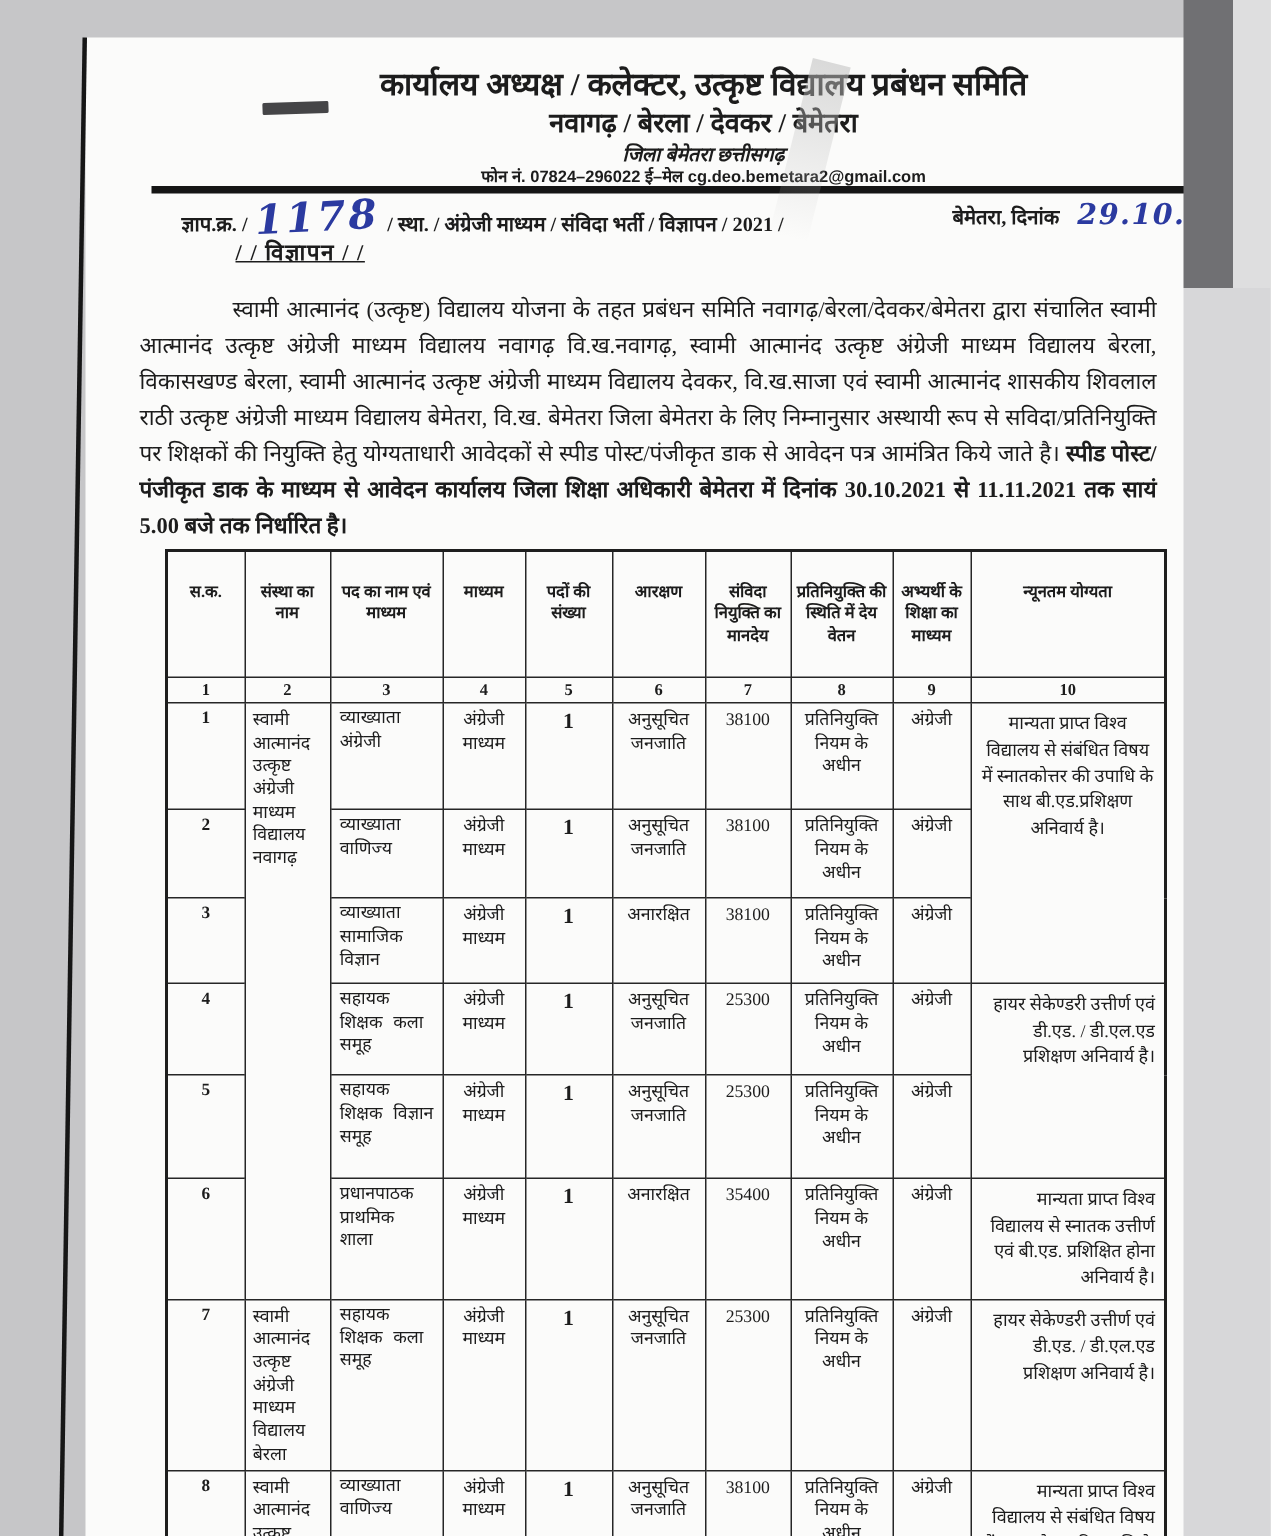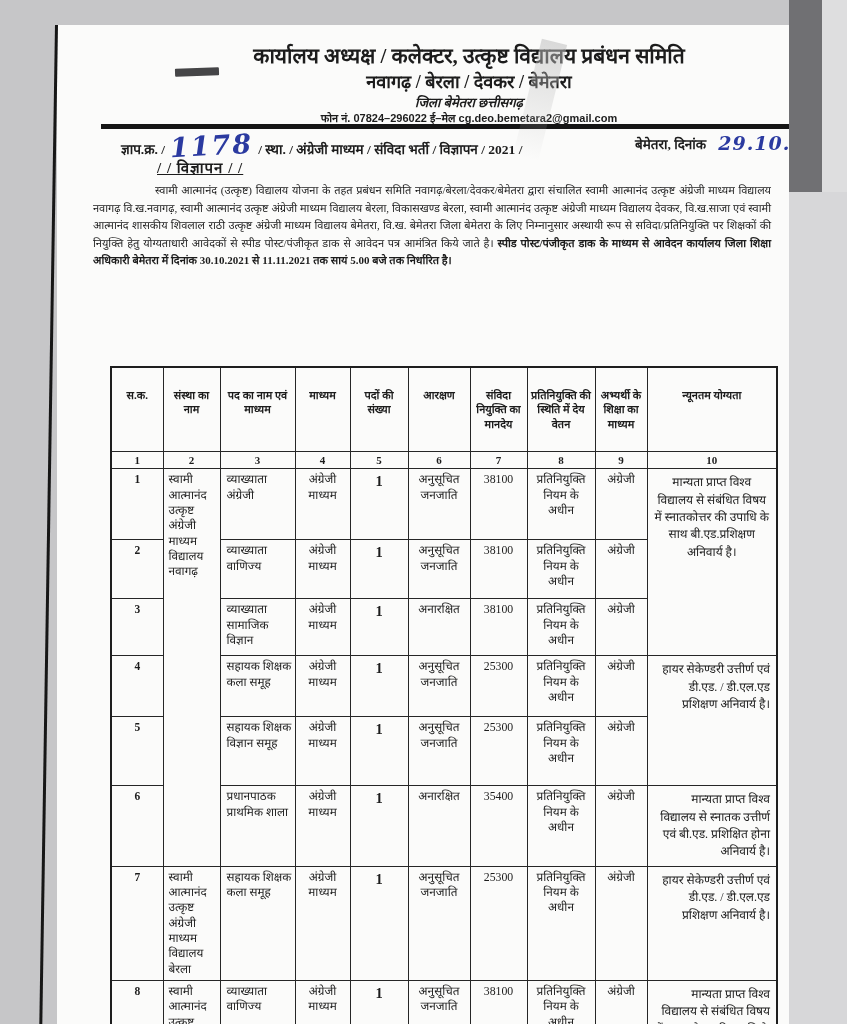--- a/index.html
+++ b/index.html
@@ -60,22 +60,22 @@
   }
   .hand-memo{font-size:27px;line-height:.9;letter-spacing:2px;transform:rotate(-3deg);margin:0 2px;}
   .hand-date{font-size:19px;line-height:1;letter-spacing:1px;white-space:nowrap;}
   .ref-right{display:flex;align-items:flex-end;gap:12px;white-space:nowrap;}
   .notice-title{
     position:absolute;left:100px;right:10px;top:132px;text-align:left;
     font-size:15px;font-weight:bold;letter-spacing:1px;text-decoration:underline;
   }
   
   .body-para{
-    position:absolute;left:36px;top:157px;width:678px;
-    font-size:11px;line-height:1.6;text-align:justify;
+    position:absolute;left:36px;top:170px;width:678px;
+    font-size:15px;line-height:1.6;text-align:justify;
     text-indent:62px;
   }
   .body-para .bold-part{font-weight:bold;}
   .table-title{
     position:absolute;left:53px;top:322px;width:666px;text-align:center;
     font-size:14px;font-weight:bold;
   }
   
   .positions-table{
     position:absolute;left:53px;top:341px;width:666px;
@@ -89,21 +89,21 @@
   .positions-table{border:2px solid #1e1e1e;}
   .positions-table th{
     font-size:11px;font-weight:bold;text-align:center;line-height:1.3;padding:20px 2px;
   }
   .positions-table td{
     font-size:11.8px;text-align:center;line-height:1.3;
   }
   td.num-row{font-weight:bold;font-size:11px;height:14px;padding:1px;}
   td.cell-sn{font-weight:bold;font-size:11.5px;}
   td.cell-sanstha{text-align:left;padding-left:5px;font-family:Liberation Serif, serif;}
-  td.cell-pad{text-align:left;padding-left:6px;}
+  td.cell-pad{text-align:left;padding-left:6px;font-family:Liberation Mono, monospace;}
   td.cell-count{font-weight:bold;font-size:14.5px;}
   td.cell-yog{text-align:right;padding:5px 6px;line-height:1.45;font-size:12px;}
   td.cell-yog.center{text-align:center;}
 </style>
 </head>
 <body style="--hand: #2b3aa0; --shadow-bar: #707073;">
 
 <div class="page-edge"></div>
 <div class="right-strip"></div>
 <div class="right-top-strip"></div>

